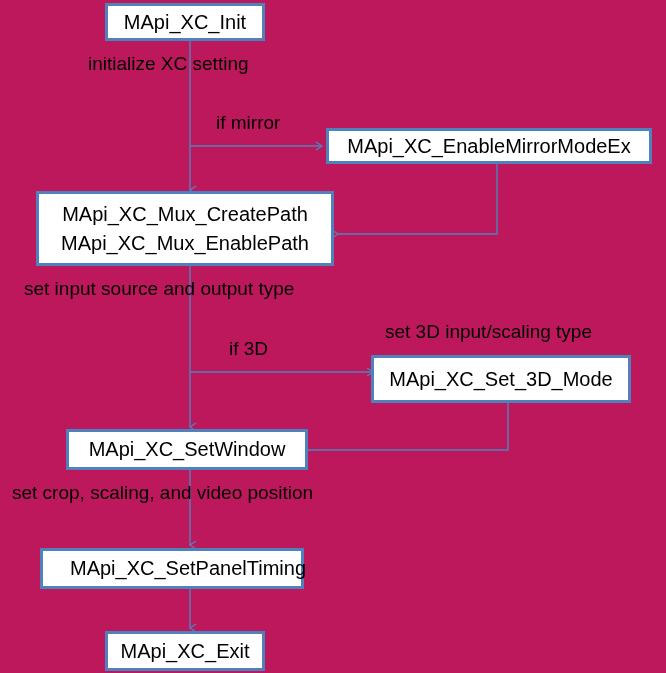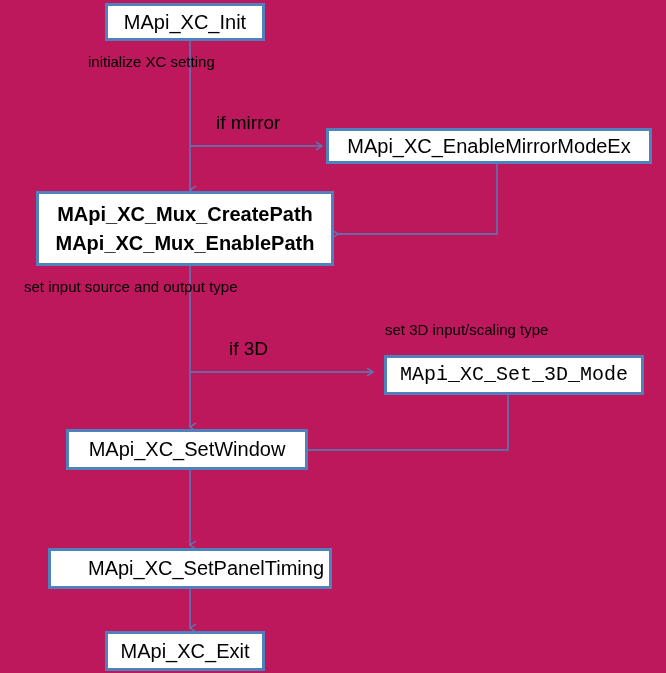--- a/index.html
+++ b/index.html
@@ -26,21 +26,21 @@
     justify-content: center;
     color: #000000;
     font-size: 20px;
     line-height: 1.42;
     white-space: nowrap;
   }
   .node .line2 { display: block; }
   .note {
     position: absolute;
     color: #000000;
-    font-size: 15px;
+    font-size: 19px;
     white-space: nowrap;
     line-height: 1;
   }
   .edge-label {
     position: absolute;
     color: #000000;
     font-size: 19px;
     white-space: nowrap;
     line-height: 1;
   }
@@ -97,47 +97,50 @@
   </div>
 
   <div class="edge-label" style="left:216px; top:113px;">
     <span>if mirror</span>
   </div>
 
   <div class="node" style="left:326px; top:128px; width:326px; height:36px;">
     <span>MApi_XC_EnableMirrorModeEx</span>
   </div>
 
-  <div class="node" style="left:36px; top:191px; width:298px; height:75px;font-weight:bold;">
+  <div class="node" style="left:36px; top:191px; width:298px; height:75px;">
     <span class="line1">MApi_XC_Mux_CreatePath</span>
     <span class="line2">MApi_XC_Mux_EnablePath</span>
   </div>
 
   <div class="note" style="left:24px; top:279px;">
     <span>set input source and output type</span>
   </div>
 
   <div class="edge-label" style="left:229px; top:339px;">
     <span>if 3D</span>
   </div>
 
   <div class="note" style="left:385px; top:322px;">
     <span>set 3D input/scaling type</span>
   </div>
 
-  <div class="node" style="left:384px; top:355px; width:260px; height:40px;font-family:Liberation Mono, monospace;">
+  <div class="node" style="left:371px; top:355px; width:260px; height:48px;">
     <span>MApi_XC_Set_3D_Mode</span>
   </div>
 
   <div class="node" style="left:66px; top:429px; width:242px; height:41px;">
     <span>MApi_XC_SetWindow</span>
   </div>
 
+  <div class="note" style="left:12px; top:483px;">
+    <span>set crop, scaling, and video position</span>
+  </div>
 
-  <div class="node" style="left:48px; top:548px; width:284px; height:41px;padding-left:32px;">
+  <div class="node" style="left:40px; top:548px; width:264px; height:41px;padding-left:32px;">
     <span>MApi_XC_SetPanelTiming</span>
   </div>
 
   <div class="node" style="left:105px; top:631px; width:160px; height:40px;align-items:center;">
     <span>MApi_XC_Exit</span>
   </div>
 
 </div>
 
 </body></html>

